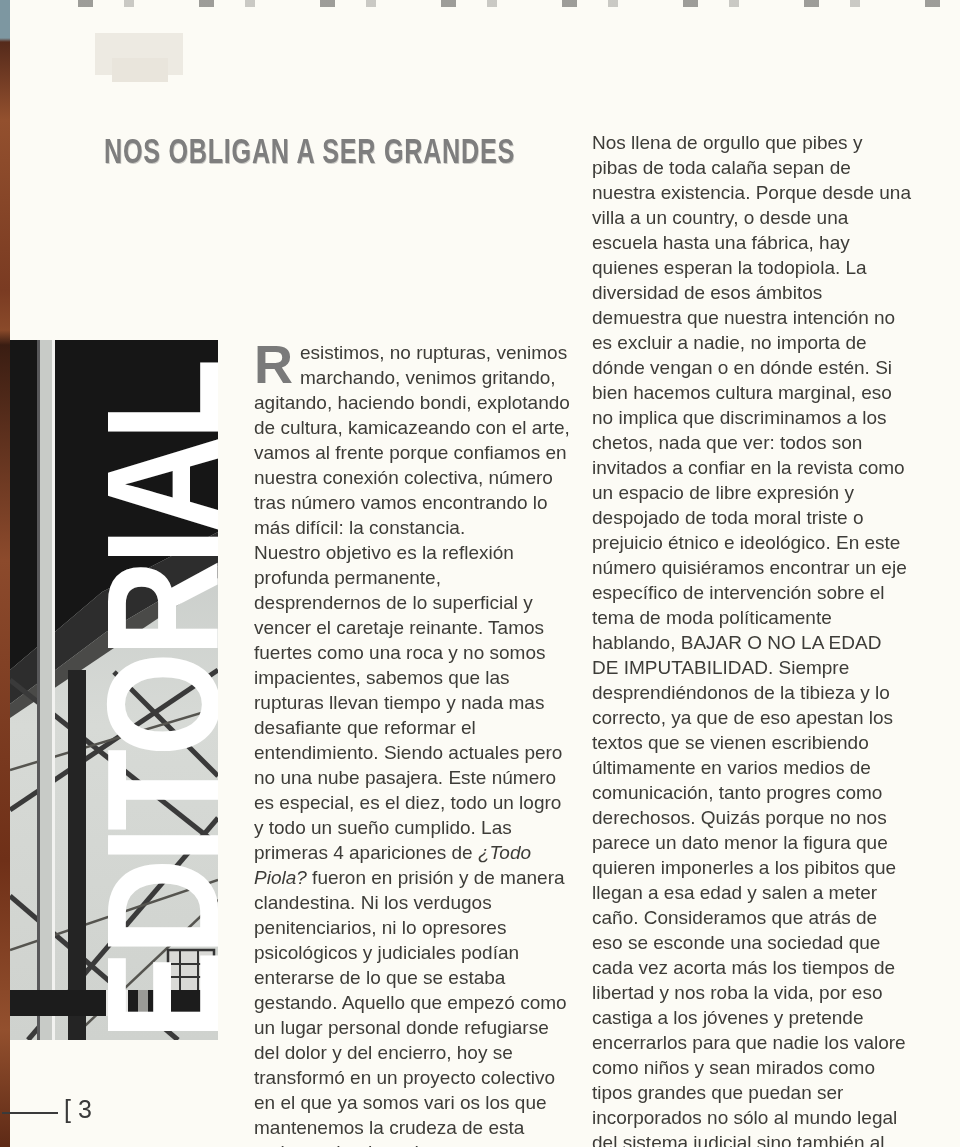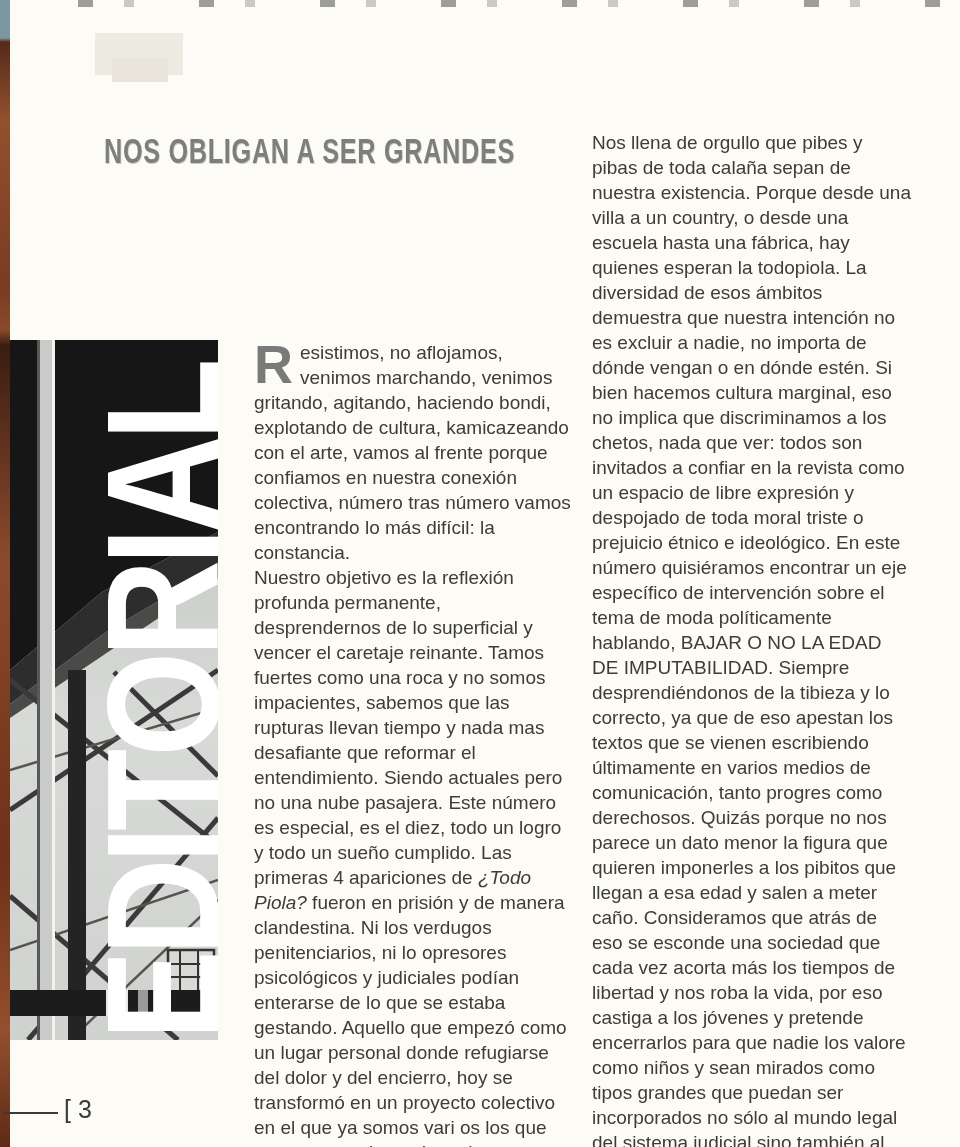--- a/index.html
+++ b/index.html
@@ -175,21 +175,21 @@
       <rect x="96" y="650" width="22" height="26" fill="#e8e8e6"></rect>
       <rect x="128" y="650" width="10" height="26" fill="#9a9a96"></rect>
     </svg>
     <div class="vertical-word">
       <span>EDITORIAL</span>
     </div>
   </div>
 
   <div class="col col-1">
     <p>
-      <span class="drop-cap">R</span><span>esistimos, no aflojamos, venimos marchando, venimos gritando, agitando, haciendo bondi, explotando de cultura, kamicazeando con el arte, vamos al frente porque confiamos en nuestra conexión colectiva, número tras número vamos encontrando lo más difícil: la constancia.</span>
+      <span class="drop-cap">R</span><span>esistimos, no rupturas, venimos marchando, venimos gritando, agitando, haciendo bondi, explotando de cultura, kamicazeando con el arte, vamos al frente porque confiamos en nuestra conexión colectiva, número tras número vamos encontrando lo más difícil: la constancia.</span>
     </p>
     <p>
       <span>Nuestro objetivo es la reflexión profunda permanente, desprendernos de lo superficial y vencer el caretaje reinante. Tamos fuertes como una roca y no somos impacientes, sabemos que las rupturas llevan tiempo y nada mas desafiante que reformar el entendimiento. Siendo actuales pero no una nube pasajera. Este número es especial, es el diez, todo un logro y todo un sueño cumplido. Las primeras 4 apariciones de </span><span class="ital">¿Todo Piola?</span><span> fueron en prisión y de manera clandestina. Ni los verdugos penitenciarios, ni lo opresores psicológicos y judiciales podían enterarse de lo que se estaba gestando. Aquello que empezó como un lugar personal donde refugiarse del dolor y del encierro, hoy se transformó en un proyecto colectivo en el que ya somos vari os los que mantenemos la crudeza de esta revista y donde cada vez se van sumando mas potencialidades.</span>
     </p>
   </div>
 
   <div class="col col-2">
     <p>
       <span>Nos llena de orgullo que pibes y pibas de toda calaña sepan de nuestra existencia. Porque desde una villa a un country, o desde una escuela hasta una fábrica, hay quienes esperan la todopiola. La diversidad de esos ámbitos demuestra que nuestra intención no es excluir a nadie, no importa de dónde vengan o en dónde estén. Si bien hacemos cultura marginal, eso no implica que discriminamos a los chetos, nada que ver: todos son invitados a confiar en la revista como un espacio de libre expresión y despojado de toda moral triste o prejuicio étnico e ideológico. En este número quisiéramos encontrar un eje específico de intervención sobre el tema de moda políticamente hablando, BAJAR O NO LA EDAD DE IMPUTABILIDAD. Siempre desprendiéndonos de la tibieza y lo correcto, ya que de eso apestan los textos que se vienen escribiendo últimamente en varios medios de comunicación, tanto progres como derechosos. Quizás porque no nos parece un dato menor la figura que quieren imponerles a los pibitos que llegan a esa edad y salen a meter caño. Consideramos que atrás de eso se esconde una sociedad que cada vez acorta más los tiempos de libertad y nos roba la vida, por eso castiga a los jóvenes y pretende encerrarlos para que nadie los valore como niños y sean mirados como tipos grandes que puedan ser incorporados no sólo al mundo legal del sistema judicial sino también al mundo laboral mismo... Nos obligan a ser grandes.</span>
     </p>

